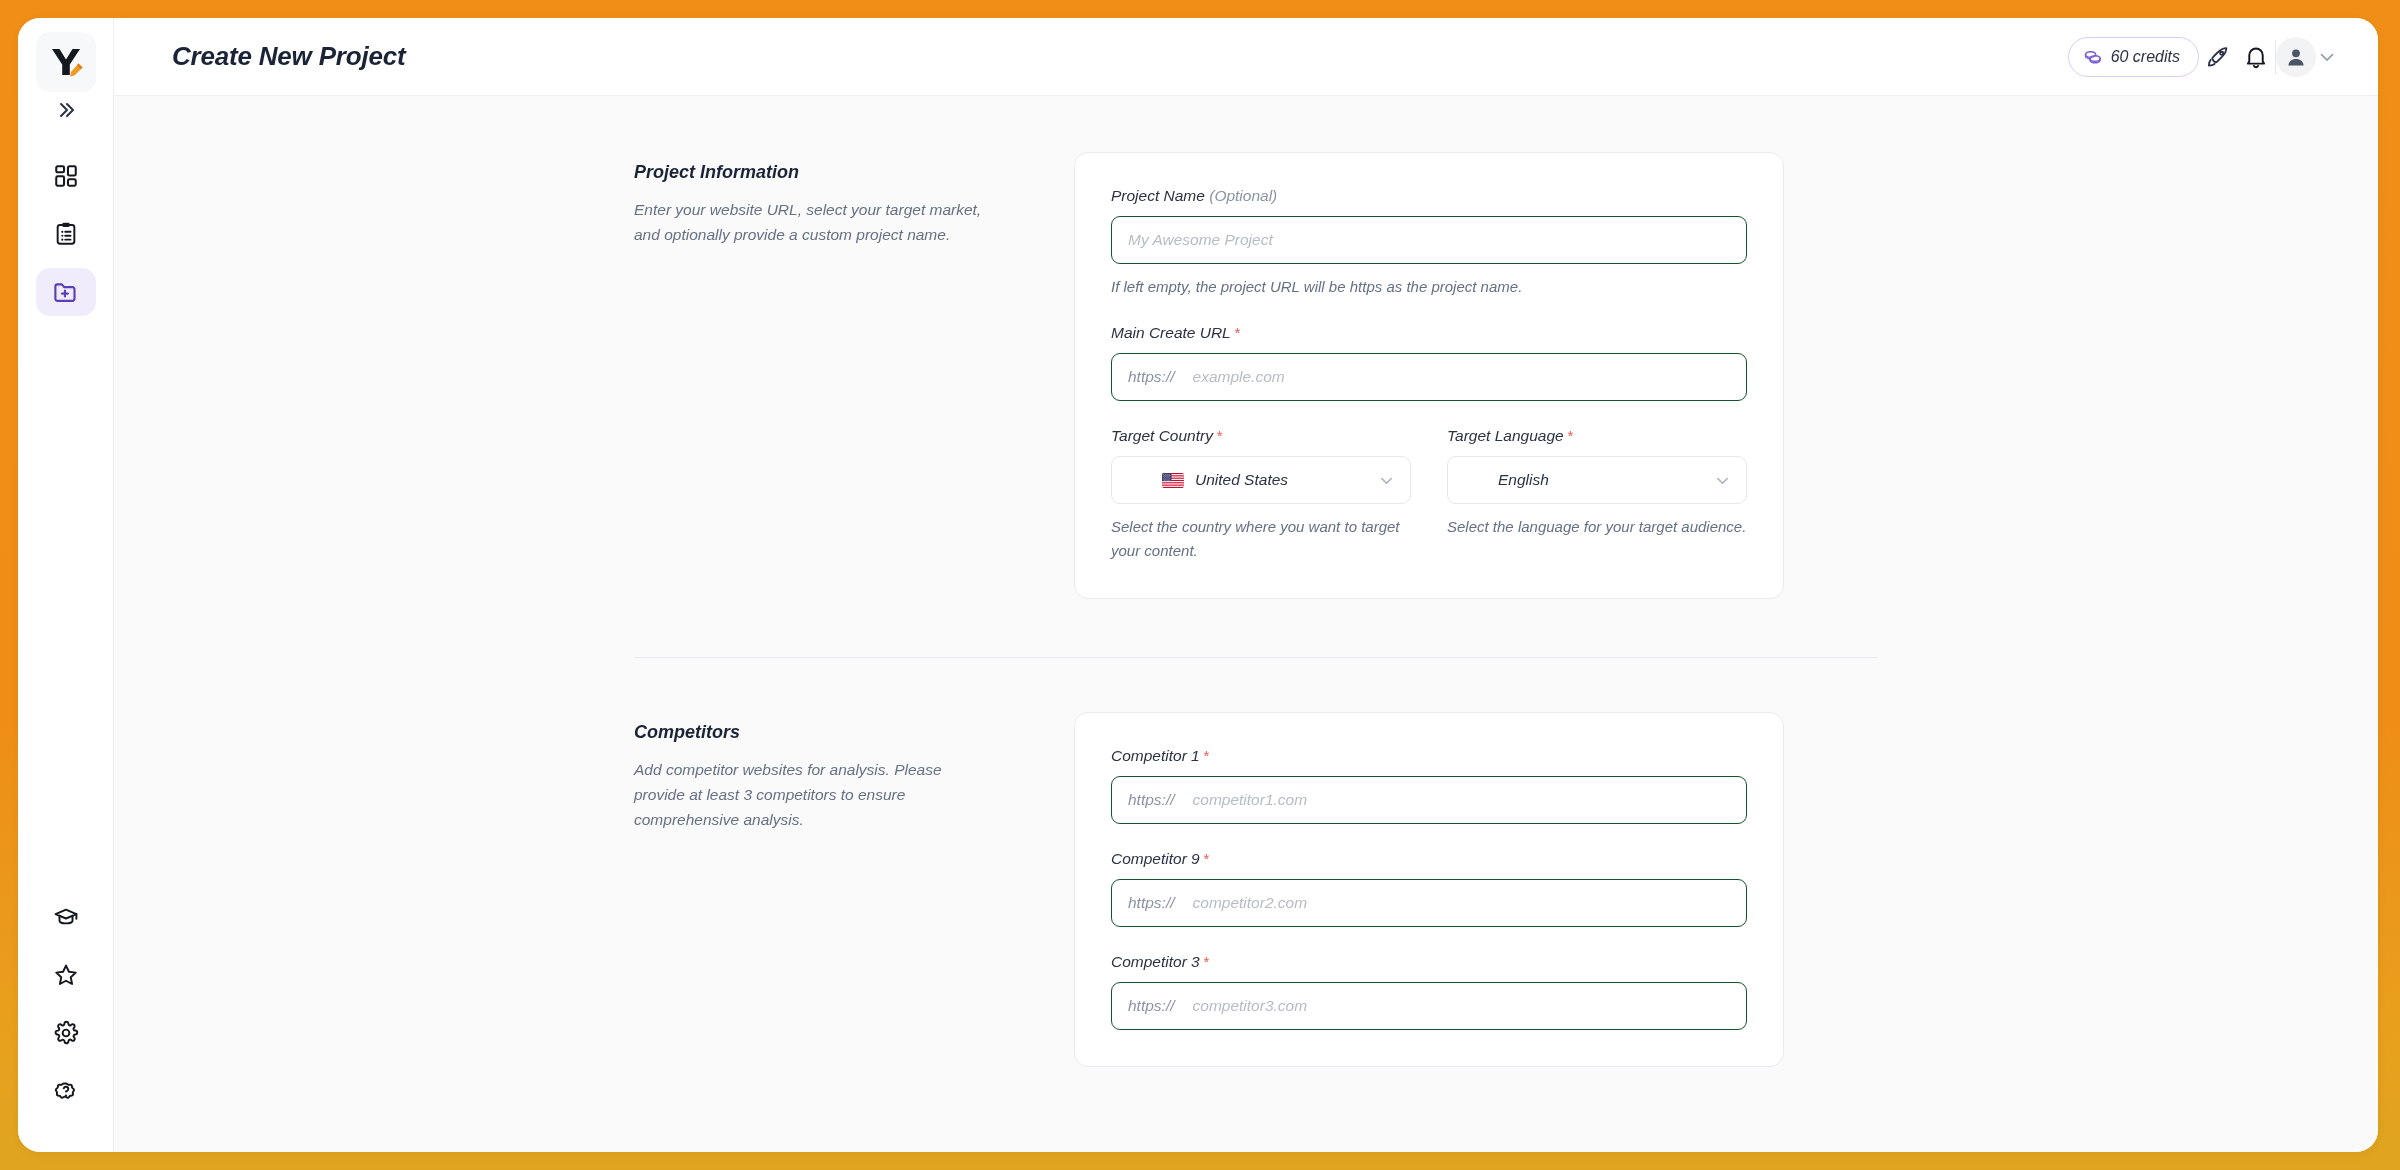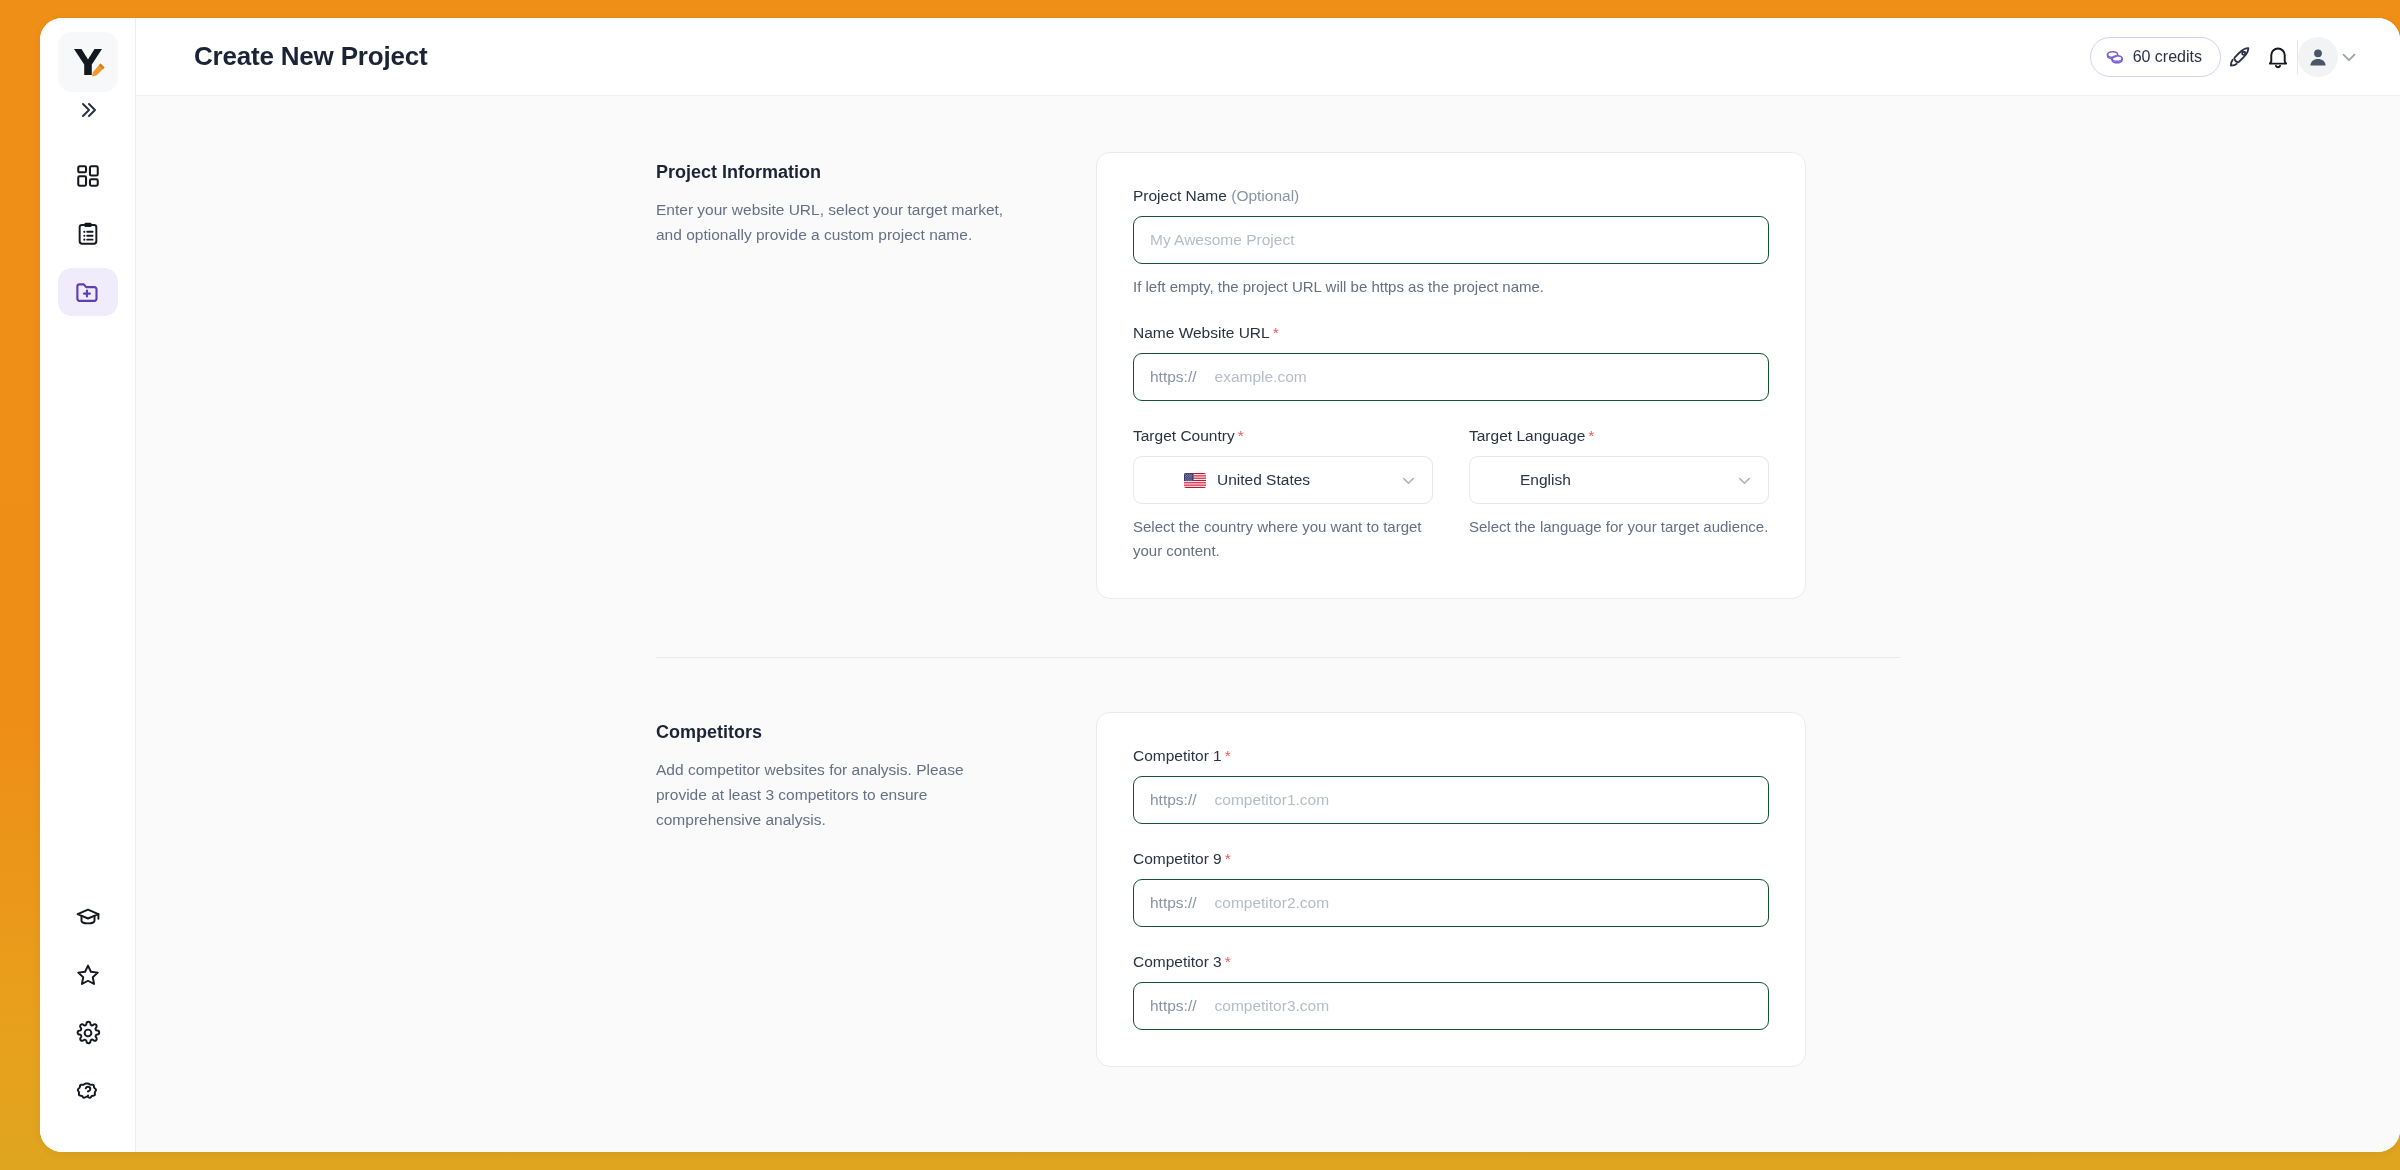--- a/index.html
+++ b/index.html
@@ -8,27 +8,28 @@
     overflow: hidden;
     font-family: "Liberation Sans", sans-serif;
   }
   body {
     background: linear-gradient(180deg, #ef8f17 0%, #ee8e17 62%, #e8a01c 88%, #dfa51f 100%);
   }
 
   
   #app-window {
     position: absolute;
-    left: 40px; top: 18px;
+    left: 18px; top: 18px;
     width: 2360px; height: 1134px;
     background: #ffffff;
     border-radius: 22px 22px 22px 22px;
     overflow: hidden;
     display: flex;
     box-shadow: 0 2px 10px rgba(0,0,0,.06);
+    font-style: italic;
   }
 
   
   #sidebar {
     width: 96px;
     flex: 0 0 96px;
     background: #ffffff;
     border-right: 1px solid #eceef1;
     display: flex;
     flex-direction: column;
@@ -370,21 +371,21 @@
                 <span class="optional">(Optional)</span>
               </label>
               <div class="input">
                 <span class="ph">My Awesome Project</span>
               </div>
               <div class="help">If left empty, the project URL will be https as the project name.</div>
             </div>
 
             <div class="field">
               <label class="field-label">
-                <span>Name Website URL</span><span class="req">*</span>
+                <span>Main Create URL</span><span class="req">*</span>
               </label>
               <div class="input">
                 <span class="prefix">https://</span>
                 <span class="ph">example.com</span>
               </div>
             </div>
 
             <div class="row2">
 
               <div class="field">

